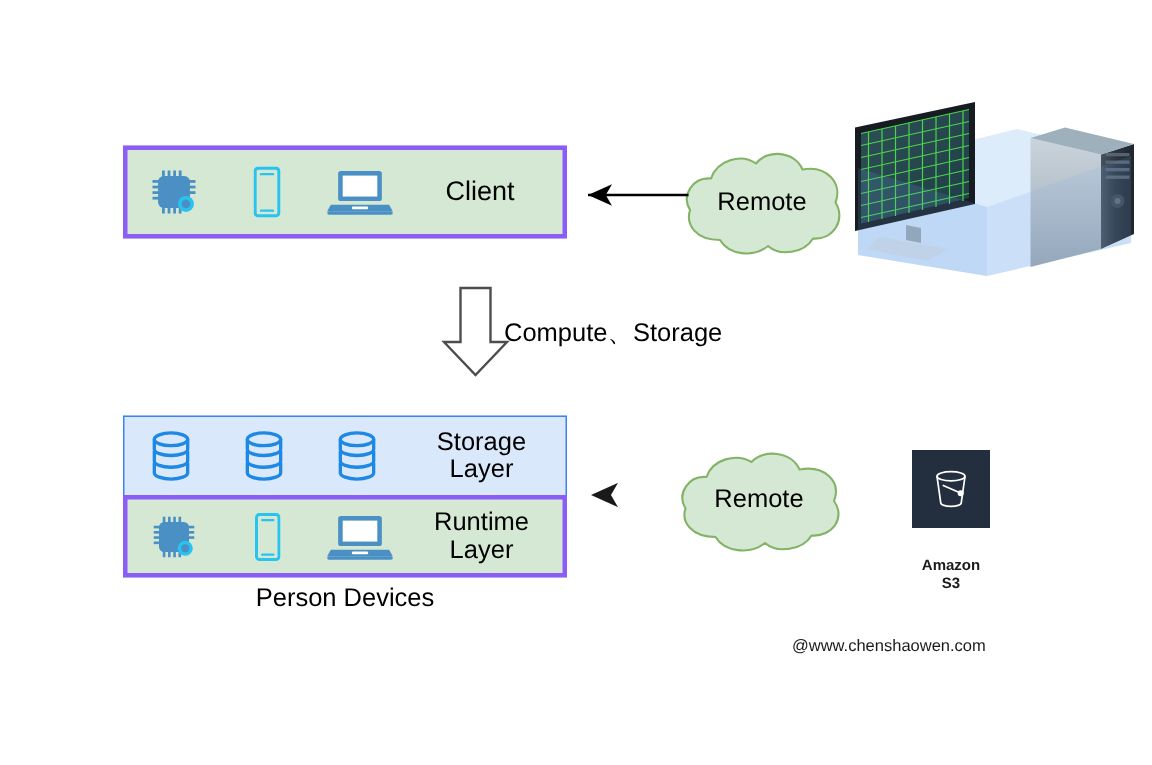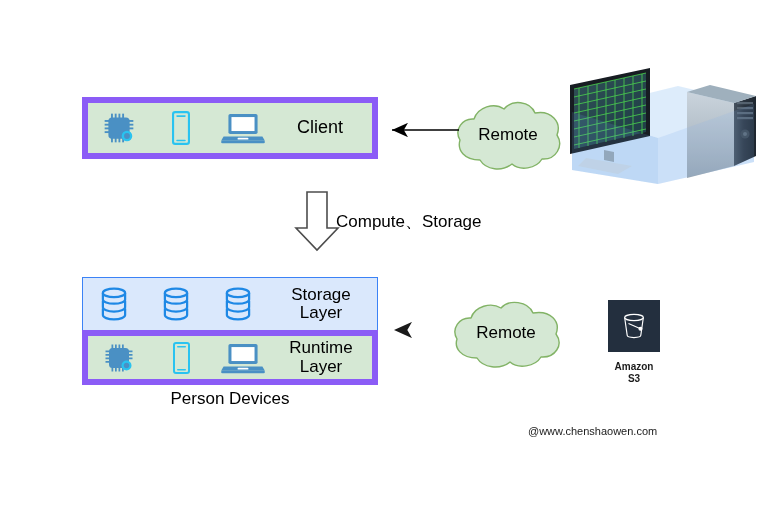--- a/index.html
+++ b/index.html
@@ -23,21 +23,21 @@
 
   
   .box {
     position: absolute;
     box-sizing: border-box;
     display: flex;
     align-items: center;
   }
   .box-green {
     background: #d5e8d4;
-    border: 6px solid #8b5cf6;
+    border: 3px solid #8b5cf6;
   }
   .box-blue {
     background: #dae8fc;
     border: 1px solid #3b82f6;
   }
 
   
   #client-box {
     left: 82px;
     top: 97px;
@@ -148,21 +148,21 @@
   #s3-tile {
     width: 52px;
     height: 52px;
     margin: 0 auto;
     background: #232f3e;
     display: flex;
     align-items: center;
     justify-content: center;
   }
   #s3-caption {
-    margin-top: 9px;
+    margin-top: 20px;
     font-size: 10px;
     font-weight: bold;
     color: #1b1b1b;
     line-height: 1.15;
   }
 
   
   #server-illustration {
     position: absolute;
     left: 548px;

